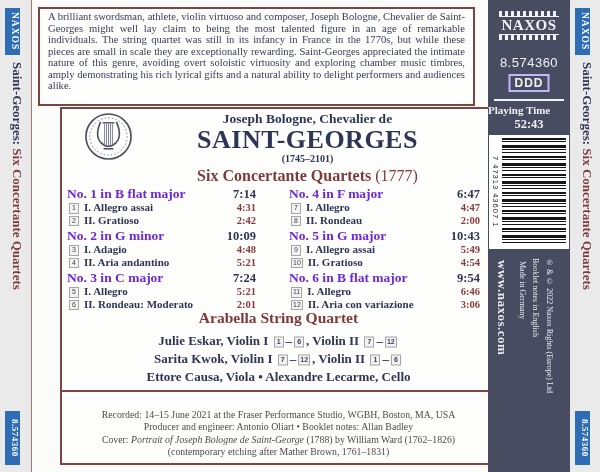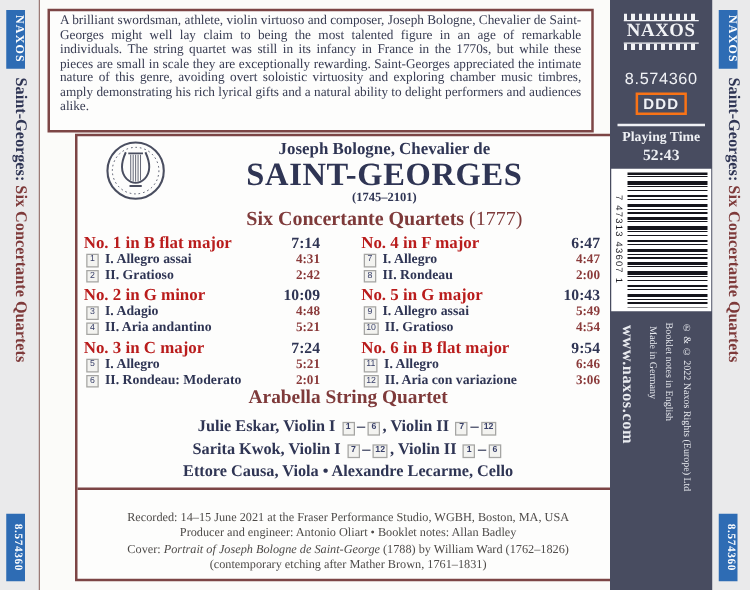--- a/index.html
+++ b/index.html
@@ -29,24 +29,24 @@
   #panel{position:absolute;left:488px;top:0;width:82px;height:472px;background:#484c60;color:#eef0f4;}
   .nx-logo{position:absolute;left:11px;top:11px;width:60px;text-align:center;}
   .nx-stripes{height:5px;background:repeating-linear-gradient(90deg,#f2f3f6 0 3px,transparent 3px 6px);}
   .nx-word{
     font-family:"Liberation Serif",serif;font-weight:bold;font-size:15px;color:#f2f3f6;
     border-top:1px solid #f2f3f6;border-bottom:1px solid #f2f3f6;letter-spacing:.5px;line-height:17px;
   }
   .panel-cat{position:absolute;left:0;top:55px;width:82px;text-align:center;
     font-family:"Liberation Sans",sans-serif;font-size:13px;letter-spacing:.5px;color:#f0f1f5;}
   .ddd{position:absolute;left:50%;transform:translateX(-50%);top:74px;
-    border:2px solid #f97316;color:#f0f1f5;font-family:"Liberation Sans",sans-serif;
+    border:2px solid #c4b5fd;color:#f0f1f5;font-family:"Liberation Sans",sans-serif;
     font-weight:bold;font-size:12px;line-height:14px;padding:0 4px;letter-spacing:1px;}
   .panel-rule{position:absolute;left:6px;right:6px;top:99px;height:2px;background:#f0f1f5;}
-  .pt-label{position:absolute;left:0;top:104px;width:82px;text-align:center;font-weight:bold;font-size:11px;}
+  .pt-label{position:absolute;left:0;top:104px;width:82px;text-align:left;font-weight:bold;font-size:11px;}
   .pt-value{position:absolute;left:0;top:117px;width:82px;text-align:center;font-weight:bold;font-size:12.5px;}
   .barcode{position:absolute;left:1px;top:135px;width:80px;height:114px;background:#fff;}
   .bc-digits{
     position:absolute;left:1px;top:4px;bottom:4px;width:10px;
     writing-mode:vertical-rl;font-family:"Liberation Sans",sans-serif;
     font-size:7.5px;color:#1d1d24;letter-spacing:1px;text-align:center;
   }
   .bc-bars{
     position:absolute;left:13px;right:3px;top:3px;bottom:3px;
     background:repeating-linear-gradient(180deg,
@@ -76,21 +76,21 @@
   .composer-name{font-weight:bold;font-size:26px;line-height:27px;letter-spacing:.5px;}
   .composer-dates{font-weight:bold;font-size:10px;line-height:12px;}
   .work-line{font-size:16px;line-height:20px;color:#7e3a3a;margin-top:1px;}
   .work-line .wt{font-weight:bold;}
   
   .col{position:absolute;top:78px;}
   #col1{left:5px;width:189px;}
   #col2{left:227px;width:191px;}
   .work{margin-bottom:2px;}
   .work-head{display:flex;align-items:baseline;justify-content:space-between;line-height:14px;margin-bottom:1px;}
-  .work-title{font-weight:bold;font-size:13.5px;color:#b91c1c;}
+  .work-title{font-weight:bold;font-size:13.5px;color:#6d28d9;}
   .work-total{font-weight:bold;font-size:12.5px;color:#2f3554;}
   .mv{display:flex;align-items:baseline;line-height:11.5px;}
   .tno{
     display:inline-block;box-sizing:border-box;min-width:10px;padding:0 1px;margin:0 5px 0 2px;
     border:1px solid #a5a5a3;background:#f3f3f0;color:#39406a;
     font-family:"Liberation Sans",sans-serif;font-size:7px;line-height:8.5px;text-align:center;
     transform:translateY(-1px);
   }
   .mv-name{flex:1;font-weight:bold;font-size:11px;color:#2f3554;}
   .mv-time{font-weight:bold;font-size:10.5px;color:#8a3a3a;}

